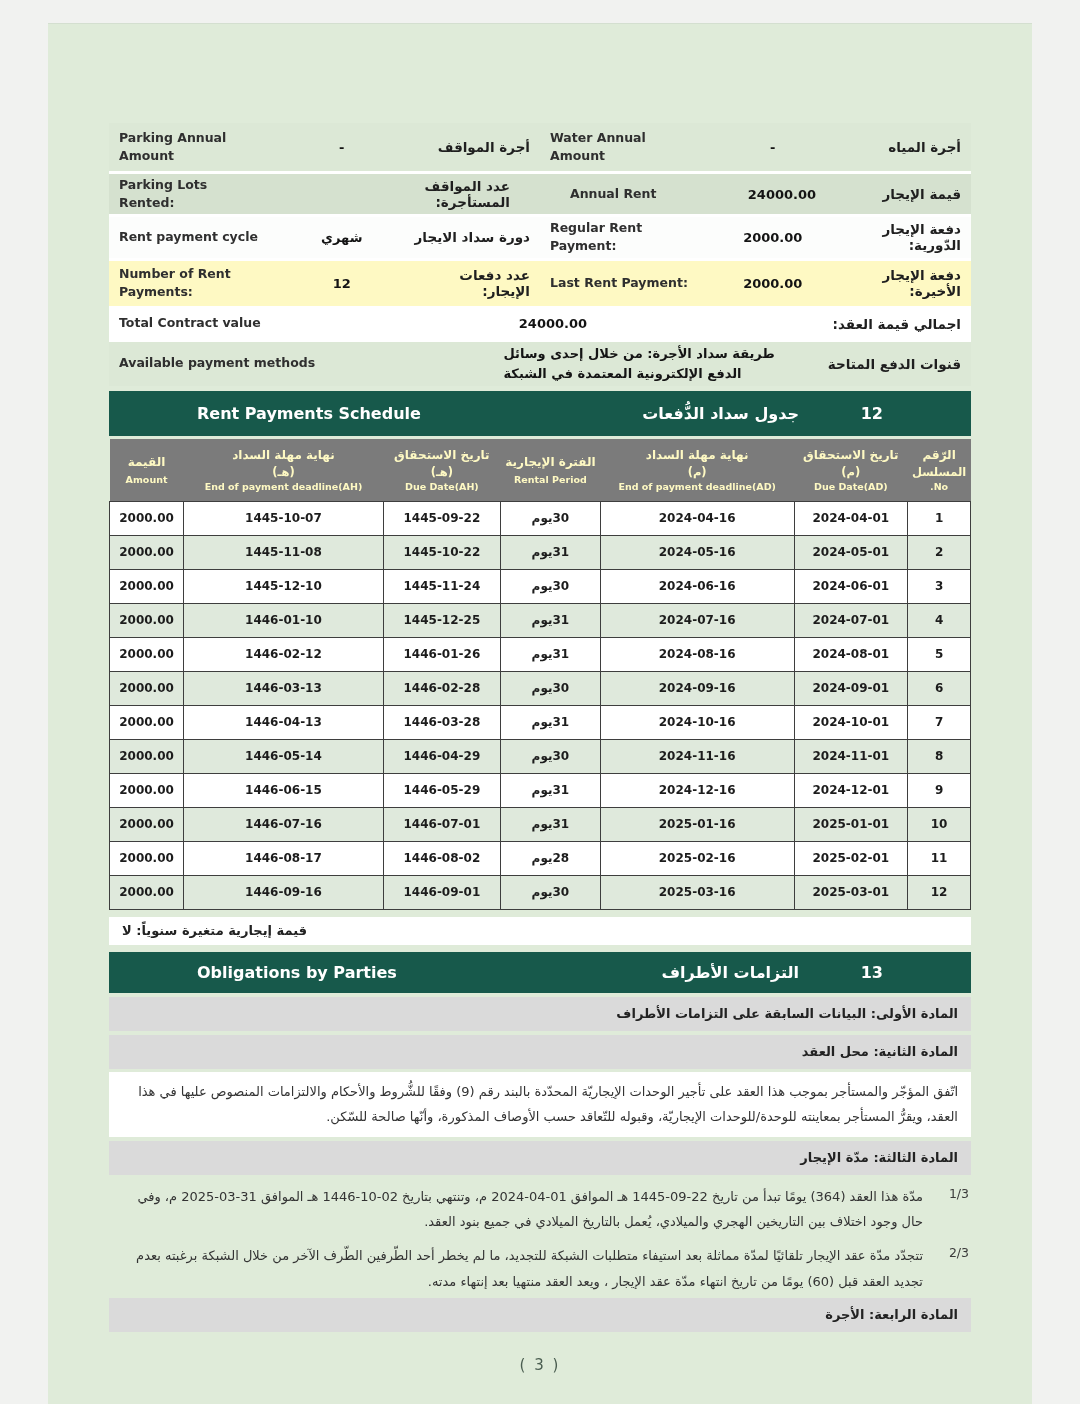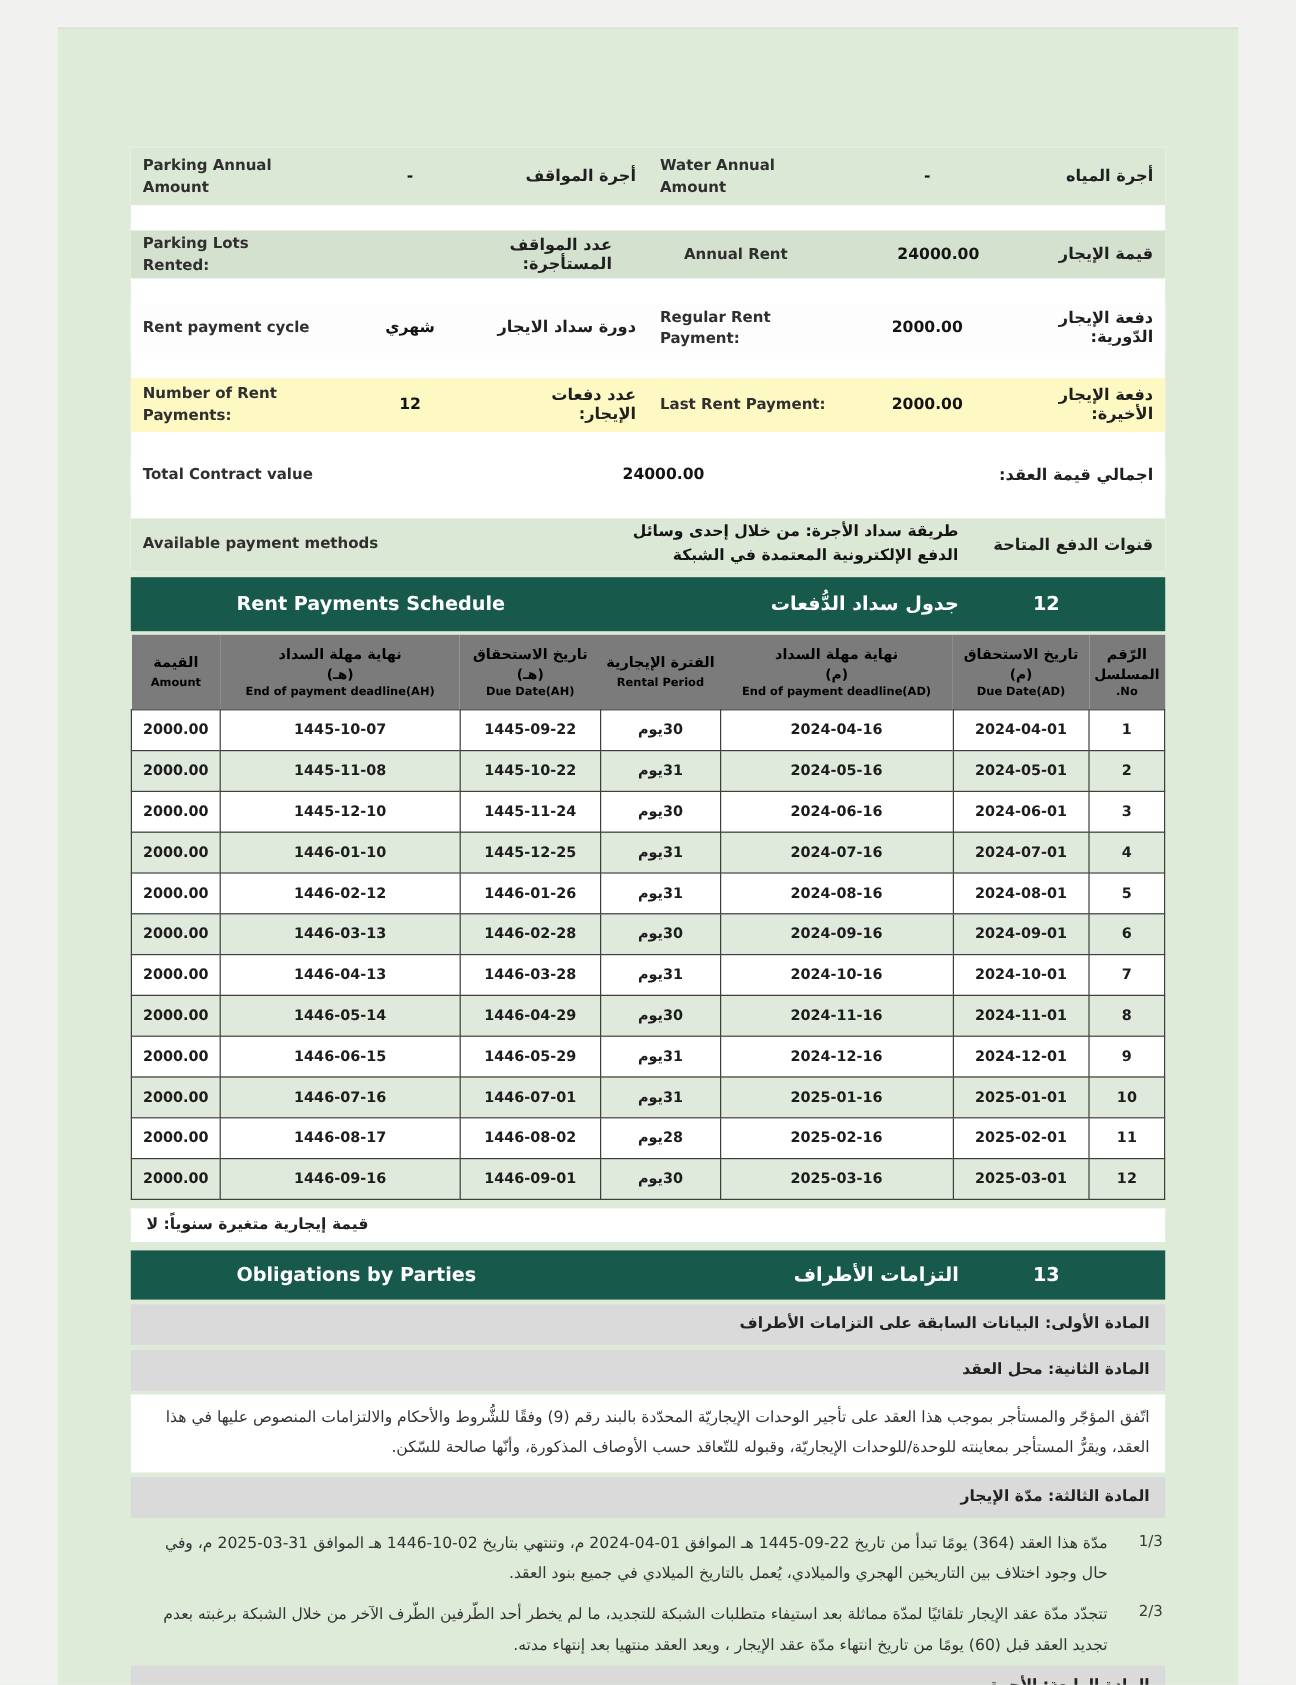--- a/index.html
+++ b/index.html
@@ -8,52 +8,52 @@
     background:#f1f2f0;font-family:"DejaVu Sans",sans-serif;
   }
   .page{
     position:absolute;left:48px;top:23px;width:984px;height:1381px;
     background:#dfebd9;border-top:1px solid #d4dfd0;
   }
   .content{width:862px;margin:0 auto;padding-top:99px;}
 
   
   .fields{background:#ffffff;}
-  .f-row{display:flex;align-items:center;margin-bottom:21px;box-sizing:border-box;padding:2px 0;}
+  .f-row{display:flex;align-items:center;margin-bottom:3px;box-sizing:border-box;padding:2px 0;}
   .fields > .f-row:nth-of-type(1){min-height:48px;background:#dce8d6;}
   .fields > .f-row:nth-of-type(2){min-height:36px;background:#d5e1cf;gap:40px;}
   .fields > .f-row:nth-of-type(3){min-height:33px;background:#fcfdfc;}
   .fields > .f-row:nth-of-type(4){min-height:45px;background:#fef9c3;}
   .f-row.total{min-height:30px;background:#ffffff;}
   .f-row.methods{min-height:44px;background:#dce8d6;margin-bottom:0;}
   .f-half{flex:1;display:flex;align-items:center;min-width:0;}
   .f-en{width:38%;padding-left:10px;box-sizing:border-box;font-size:12.5px;font-weight:700;color:#2f2f2f;line-height:1.45;}
   .f-val{flex:1;text-align:center;font-size:13px;font-weight:700;color:#141414;}
   .f-ar{width:30%;padding-right:10px;box-sizing:border-box;text-align:right;direction:rtl;font-size:13.5px;font-weight:700;color:#1f1f1f;}
   .total .f-en{width:33%;}
   .total .f-ar{width:30%;}
   .methods .f-en{width:33%;}
   .methods .f-ar{width:20%;}
   .methods .f-val{display:flex;justify-content:center;padding-left:110px;}
-  .methods .f-val .wrap{max-width:350px;direction:rtl;text-align:right;line-height:1.5;}
+  .methods .f-val .wrap{max-width:350px;direction:rtl;text-align:left;line-height:1.5;}
 
   
   .bar{height:45px;background:#17594b;position:relative;margin-top:5px;}
   .bar .bar-en{position:absolute;left:88px;top:50%;transform:translateY(-50%);color:#fff;font-size:16px;font-weight:700;}
   .bar .bar-ar{position:absolute;right:172px;top:50%;transform:translateY(-50%);color:#fff;font-size:16px;font-weight:700;direction:rtl;}
   .bar .bar-num{position:absolute;right:88px;top:50%;transform:translateY(-50%);color:#fff;font-size:16px;font-weight:700;}
   .bar.ob{height:41px;margin-top:7px;}
 
   
   table.pay{width:862px;border-collapse:collapse;table-layout:fixed;margin-top:3px;direction:rtl;}
   col.c-no{width:7.3%;} col.c-duead{width:13.2%;} col.c-endad{width:22.5%;}
   col.c-period{width:11.6%;} col.c-dueah{width:13.6%;} col.c-endah{width:23.2%;}
   col.c-amount{width:8.6%;}
   .pay thead th{
-    background:#7b7b7b;color:#000000;border:0;padding:7px 2px;vertical-align:middle;
+    background:#7b7b7b;color:#fef9c3;border:0;padding:7px 2px;vertical-align:middle;
     font-weight:700;
   }
   .pay thead .h-ar{font-size:12px;line-height:1.5;}
   .pay thead .h-sub{font-size:11.5px;line-height:1.4;min-height:2px;}
   .pay thead .h-en{font-size:9.5px;line-height:1.5;direction:ltr;}
   .pay tbody td{
     border:1px solid #3e3e3e;height:33px;text-align:center;vertical-align:middle;
     font-size:12px;font-weight:700;color:#1c1c1c;padding:0 2px;
   }
   .pay tbody tr:nth-child(odd) td{background:#ffffff;}

